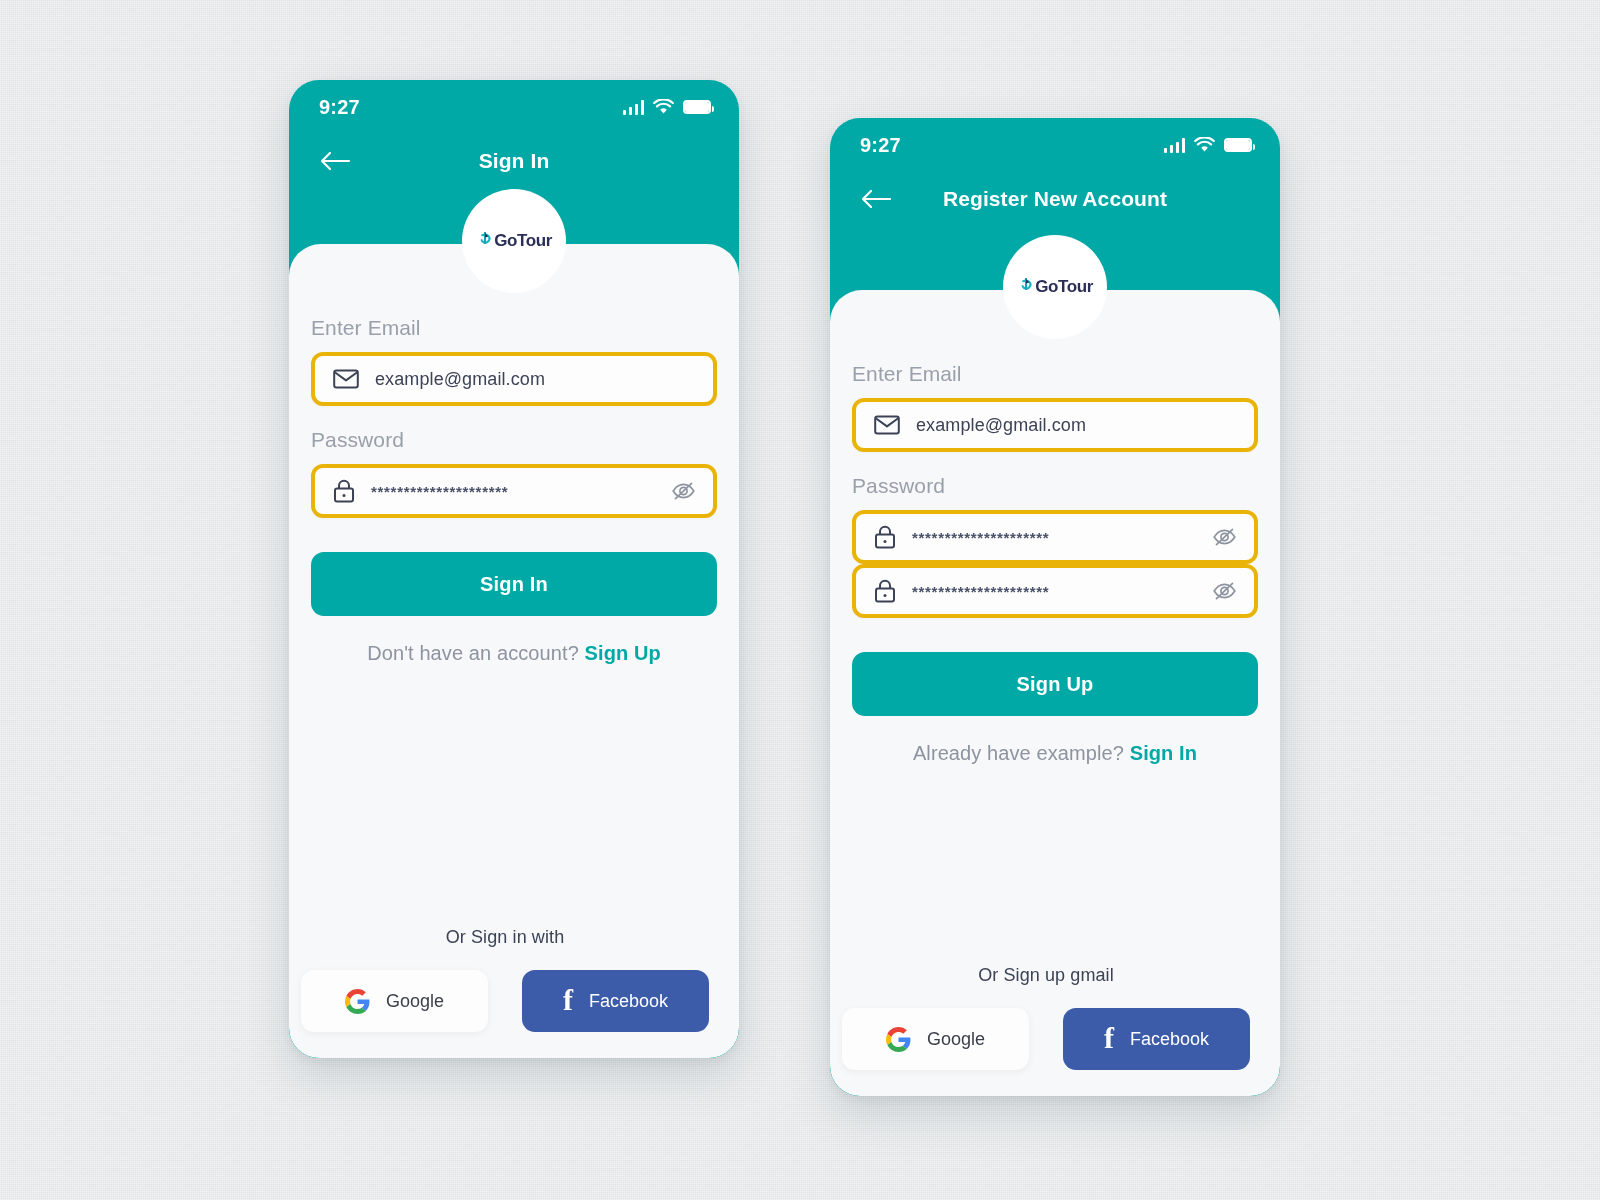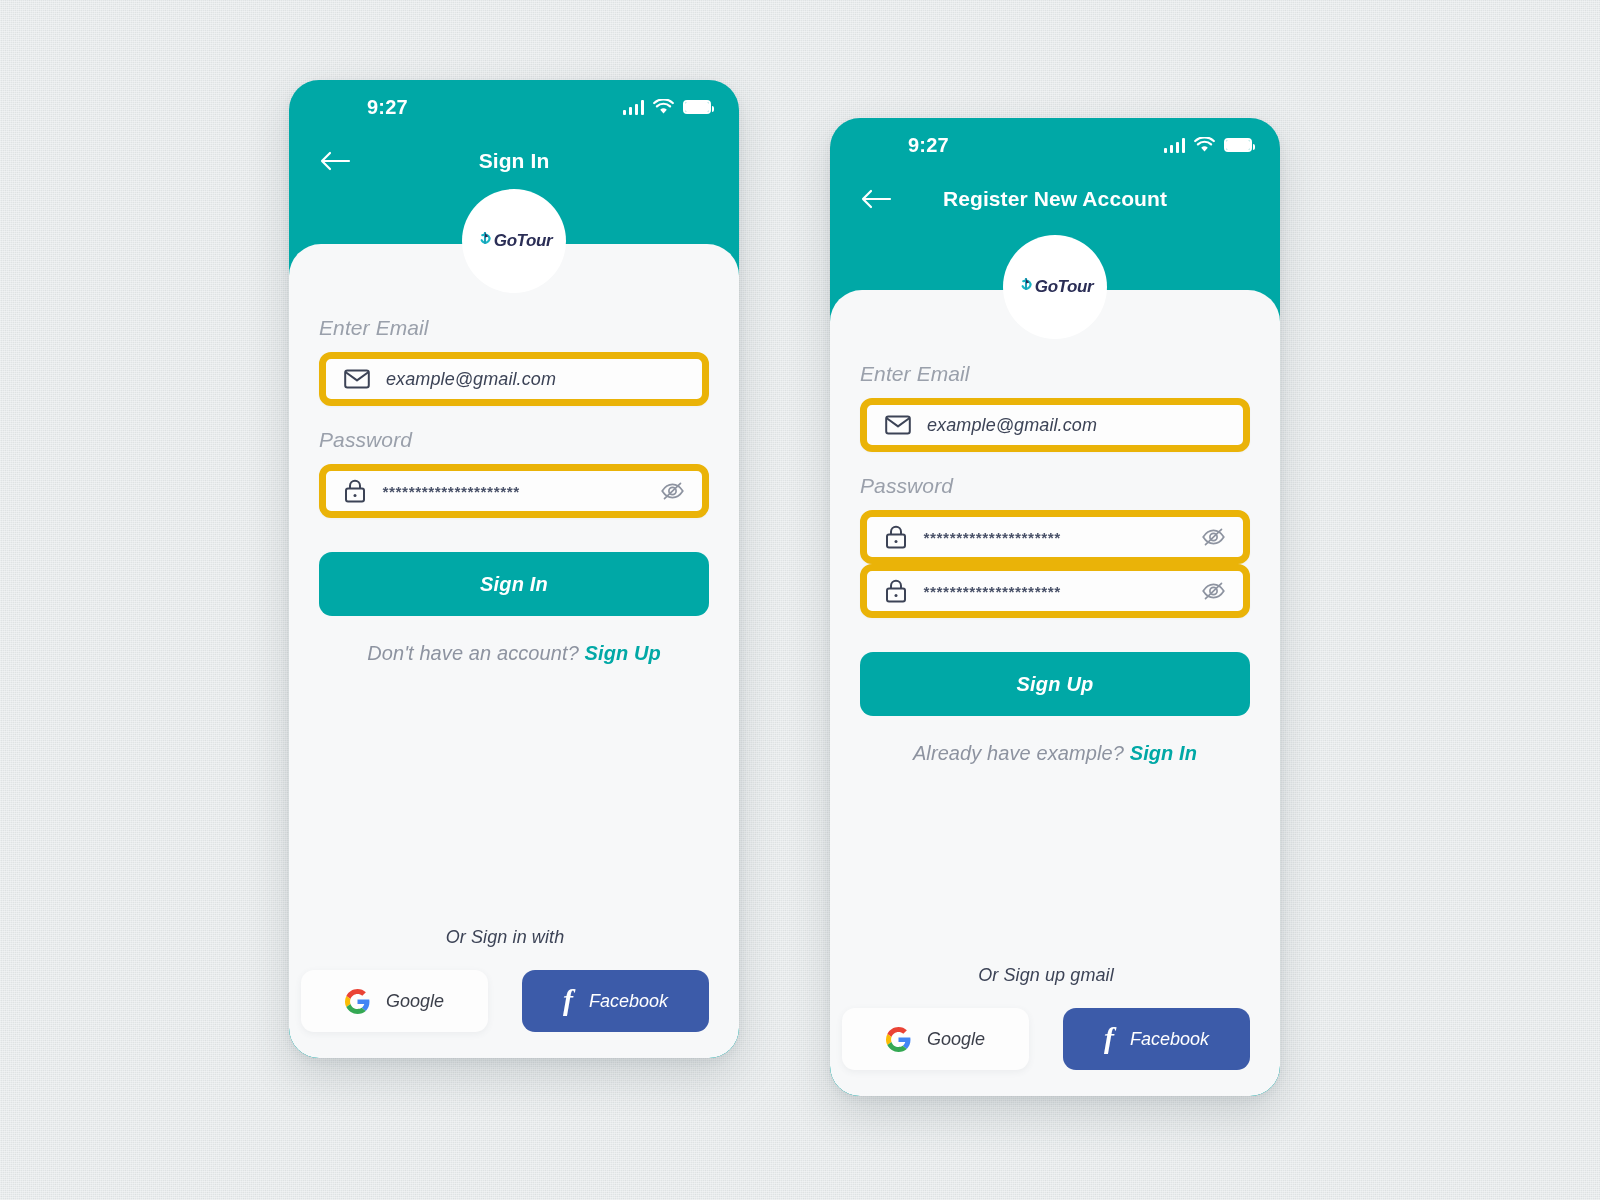--- a/index.html
+++ b/index.html
@@ -48,21 +48,20 @@
     display: flex;
     align-items: center;
     justify-content: space-between;
     padding: 0 28px 0 30px;
     color: #ffffff;
   }
   .status-time {
     font-size: 20px;
     font-weight: 700;
     letter-spacing: .2px;
-    margin-left: 48px;
   }
   .status-icons {
     display: flex;
     align-items: center;
     gap: 9px;
   }
   .signal-bars { display: flex; align-items: flex-end; gap: 2.5px; height: 15px; }
   .signal-bars i { display:block; width: 3.5px; background:#fff; border-radius: 1px; }
   .signal-bars i:nth-child(1){ height: 5px; }
   .signal-bars i:nth-child(2){ height: 8px; }
@@ -115,23 +114,22 @@
   
   .hero { position: relative; }
   .hero-space { height: 56px; }
 
   
   .sheet {
     position: relative;
     background: #f7f8f9;
     border-radius: 32px 32px 30px 30px;
     flex: 1;
-    padding: 0 30px;
+    padding: 0 22px;
     min-height: 0;
-    font-style: italic;
   }
 
   
   .logo-badge {
     position: absolute;
     top: -55px;
     left: 50%;
     transform: translateX(-50%);
     width: 104px; height: 104px;
     border-radius: 50%;
@@ -155,21 +153,21 @@
   .field-label {
     font-size: 21px;
     color: #9aa0ab;
     margin-bottom: 12px;
     letter-spacing: .1px;
   }
   .field-label.tight { margin-top: 22px; }
 
   .input-box {
     background: #fdfdfd;
-    border: 7px solid #eab308;
+    border: 4px solid #eab308;
     border-radius: 12px;
     height: 54px;
     display: flex;
     align-items: center;
     padding: 0 16px 0 18px;
     gap: 16px;
     box-shadow: 0 1px 2px rgba(70,80,95,.035);
   }
   .input-value {
     flex: 1;

